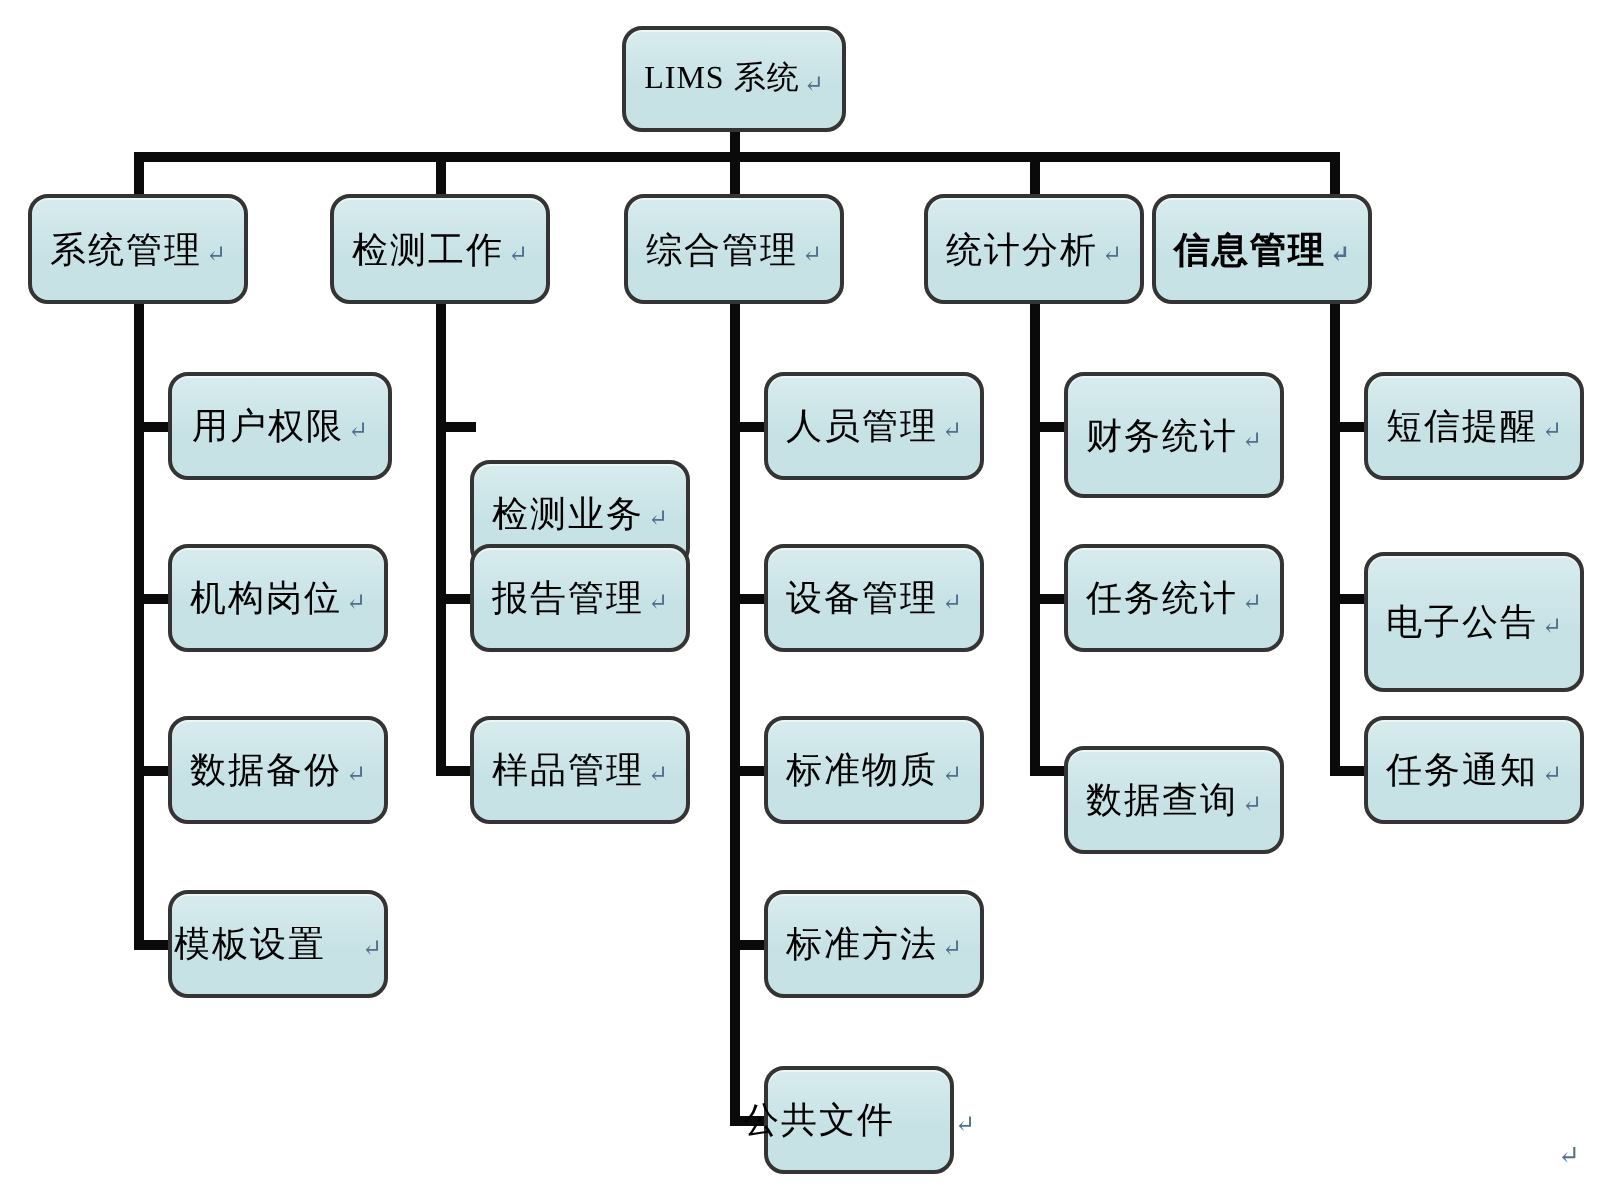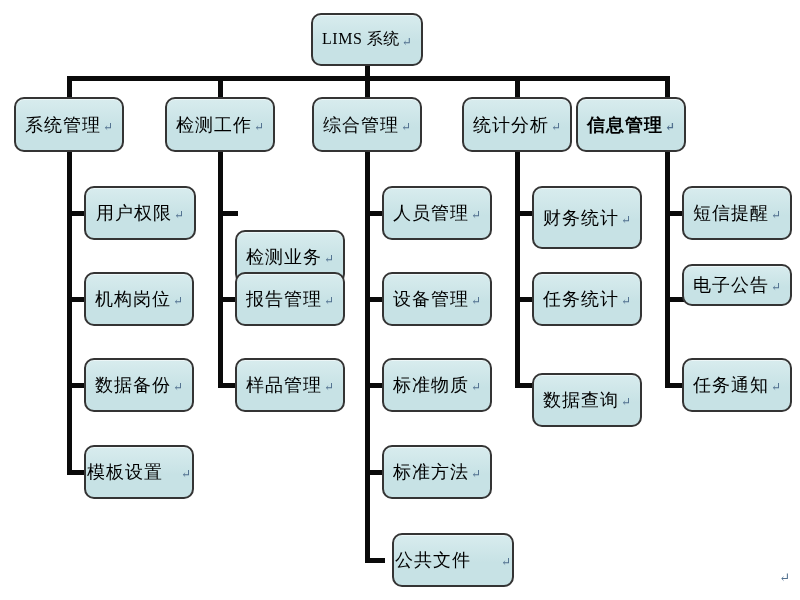--- a/index.html
+++ b/index.html
@@ -122,21 +122,21 @@
     <div class="node" style="left: 382px; top: 358px; width: 110px; height: 54px;">
       <span class="lab">标准物质</span>
       <span class="mark">↵</span>
     </div>
     <div class="line" style="left: 365px; top: 470px; width: 20px; height: 5px;"></div>
     <div class="node" style="left: 382px; top: 445px; width: 110px; height: 54px;">
       <span class="lab">标准方法</span>
       <span class="mark">↵</span>
     </div>
     <div class="line" style="left: 365px; top: 558px; width: 20px; height: 5px;"></div>
-    <div class="node" style="left: 392px; top: 533px; width: 122px; height: 54px; gap: 28px;">
+    <div class="node" style="left: 382px; top: 533px; width: 95px; height: 54px; gap: 28px;">
       <span class="lab">公共文件</span>
       <span class="mark">↵</span>
     </div>
     <div class="line" style="left: 515px; top: 76px; width: 5px; height: 21px;"></div>
     <div class="node" style="left: 462px; top: 97px; width: 110px; height: 55px;">
       <span class="lab">统计分析</span>
       <span class="mark">↵</span>
     </div>
     <div class="line" style="left: 515px; top: 152px; width: 5px; height: 235px;"></div>
     <div class="line" style="left: 515px; top: 211px; width: 20px; height: 5px;"></div>
@@ -159,21 +159,21 @@
       <span class="lab">信息管理</span>
       <span class="mark">↵</span>
     </div>
     <div class="line" style="left: 665px; top: 152px; width: 5px; height: 235px;"></div>
     <div class="line" style="left: 665px; top: 211px; width: 20px; height: 5px;"></div>
     <div class="node" style="left: 682px; top: 186px; width: 110px; height: 54px;">
       <span class="lab">短信提醒</span>
       <span class="mark">↵</span>
     </div>
     <div class="line" style="left: 665px; top: 297px; width: 20px; height: 5px;"></div>
-    <div class="node" style="left: 682px; top: 264px; width: 110px; height: 42px;">
+    <div class="node" style="left: 682px; top: 276px; width: 110px; height: 70px;">
       <span class="lab">电子公告</span>
       <span class="mark">↵</span>
     </div>
     <div class="line" style="left: 665px; top: 383px; width: 20px; height: 5px;"></div>
     <div class="node" style="left: 682px; top: 358px; width: 110px; height: 54px;">
       <span class="lab">任务通知</span>
       <span class="mark">↵</span>
     </div>
     <span class="floating-mark" style="left: 779px; top: 570px;">↵</span>
   </div>

